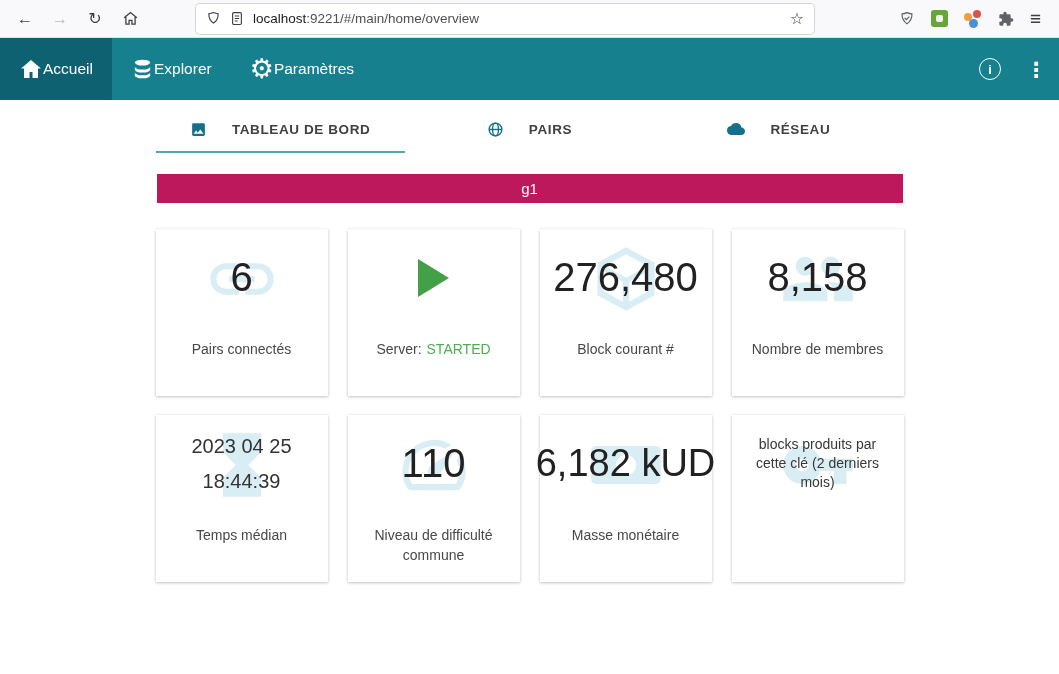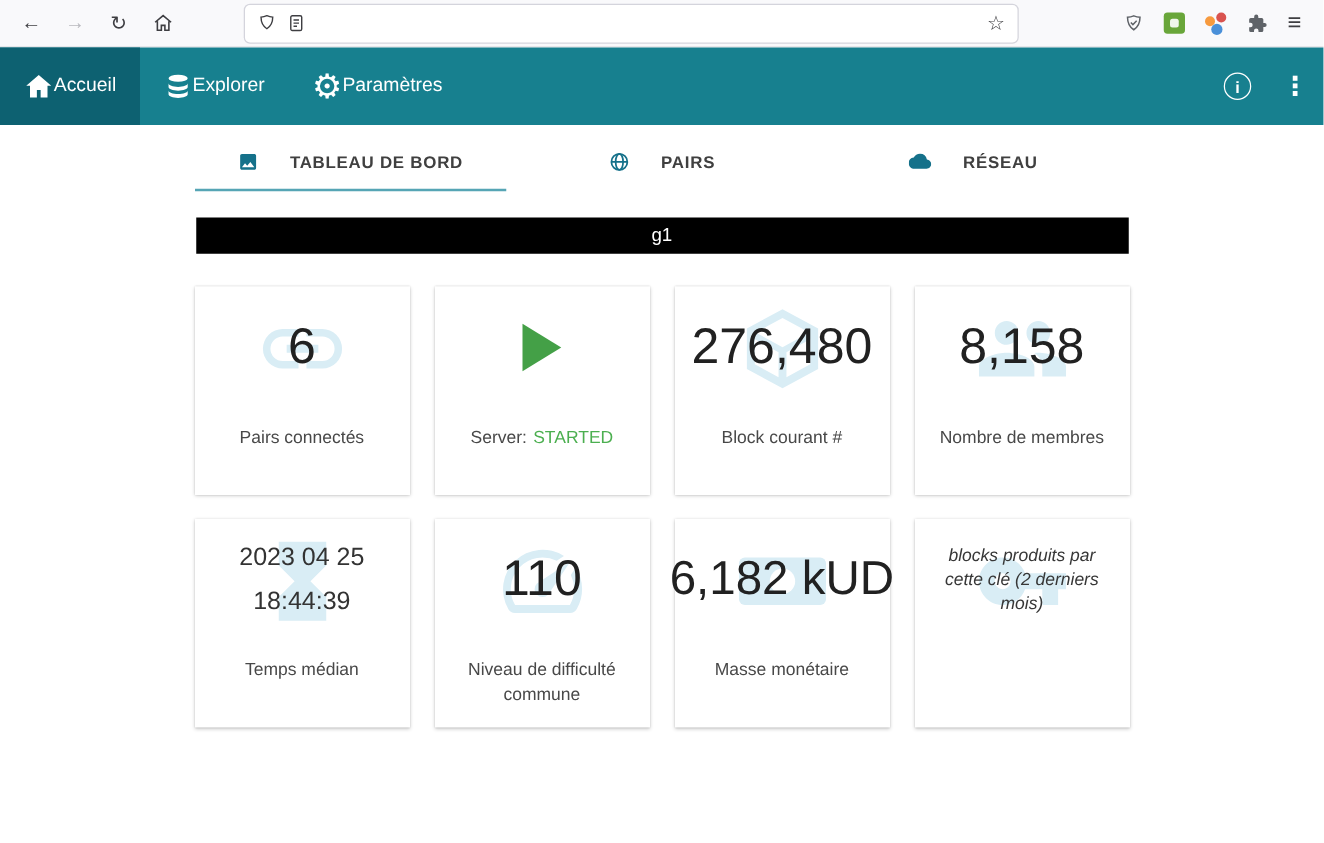--- a/index.html
+++ b/index.html
@@ -59,39 +59,39 @@
   .tabs { width: 748px; margin: 8px auto 0; display: flex; }
   .tab {
     flex: 1; display: flex; align-items: center; justify-content: center; gap: 25px;
     padding: 12px 0 13px; color: #404040; font-size: 13.5px; font-weight: 700;
     letter-spacing: .6px; border-bottom: 2px solid transparent; cursor: pointer;
   }
   .tab.active { border-bottom-color: #56a5b5; }
 
   .banner {
     width: 746px; height: 29px; margin: 21px auto 0;
-    background: #000000; color: #fff;
+    background: #be185d; color: #fff;
     display: flex; align-items: center; justify-content: center; font-size: 15px;
   }
 
   .cards { width: 748px; margin: 26px auto 0; display: grid; grid-template-columns: repeat(4, 172px); gap: 19px 20px; }
   .card {
     height: 167px; background: #fff;
     box-shadow: 0 1px 3px rgba(0,0,0,.22), 0 0 1px rgba(0,0,0,.12);
     position: relative; display: flex; flex-direction: column;
   }
   .wm { position: absolute; top: 12px; left: 0; right: 0; display: flex; justify-content: center; z-index: 0; }
   .card-value {
     position: relative; z-index: 1; height: 97px;
     display: flex; align-items: center; justify-content: center;
     font-size: 40px; color: #212121; white-space: nowrap;
   }
   .card-value.datetime { flex-direction: column; font-size: 20px; color: #333; line-height: 1.75; text-align: center; }
   .card-value.mass { font-size: 38px; }
-  .card-value.note { font-size: 14px; color: #373737; white-space: normal; text-align: center; padding: 0 13px; line-height: 1.35; font-style: italic; }
+  .card-value.note { font-size: 14px; color: #373737; white-space: normal; text-align: center; padding: 0 13px; line-height: 1.35; }
   .card-label { position: relative; z-index: 1; padding: 14px 10px 0; text-align: center; font-size: 14px; color: #484848; line-height: 1.4; }
   .green { color: #4caf50; margin-left: 5px; }
   .play { width: 0; height: 0; border-top: 19px solid transparent; border-bottom: 19px solid transparent; border-left: 31px solid #44a047; }
 </style>
 </head>
 <body>
 
 <div class="screen">
 
   <header class="chrome">
@@ -115,20 +115,21 @@
         <svg width="15" height="15" viewBox="0 0 24 24" fill="none" stroke="#3e3e42" stroke-width="1.8">
             <path d="M12 2.5c2.5 1.1 5 1.7 7.5 1.8 0 6.6-2.1 11.6-7.5 14.9C6.6 15.9 4.5 10.9 4.5 4.3 7 4.2 9.5 3.6 12 2.5z"></path>
           </svg>
       </span>
       <span class="u-icon">
         <svg width="14" height="15" viewBox="0 0 20 24" fill="none" stroke="#3e3e42" stroke-width="1.8">
             <rect x="3" y="2.5" width="14" height="19" rx="2"></rect>
             <path d="M6.5 8h7 M6.5 12h7 M6.5 16h4.5"></path>
           </svg>
       </span>
+      <span class="url-text"><span class="url-host">localhost</span><span class="url-path">:9221/#/main/home/overview</span></span>
       <span class="star">☆</span>
     </div>
 
     <div class="chrome-right">
       <span class="u-icon">
         <svg width="16" height="16" viewBox="0 0 24 24" fill="none" stroke="#5f6368" stroke-width="1.8">
             <path d="M12 2.5c2.5 1.1 5 1.7 7.5 1.8 0 6.6-2.1 11.6-7.5 14.9C6.6 15.9 4.5 10.9 4.5 4.3 7 4.2 9.5 3.6 12 2.5z"></path>
             <path d="M8.5 10.5l2.5 2.5 4.5-4.5"></path>
           </svg>
       </span>

